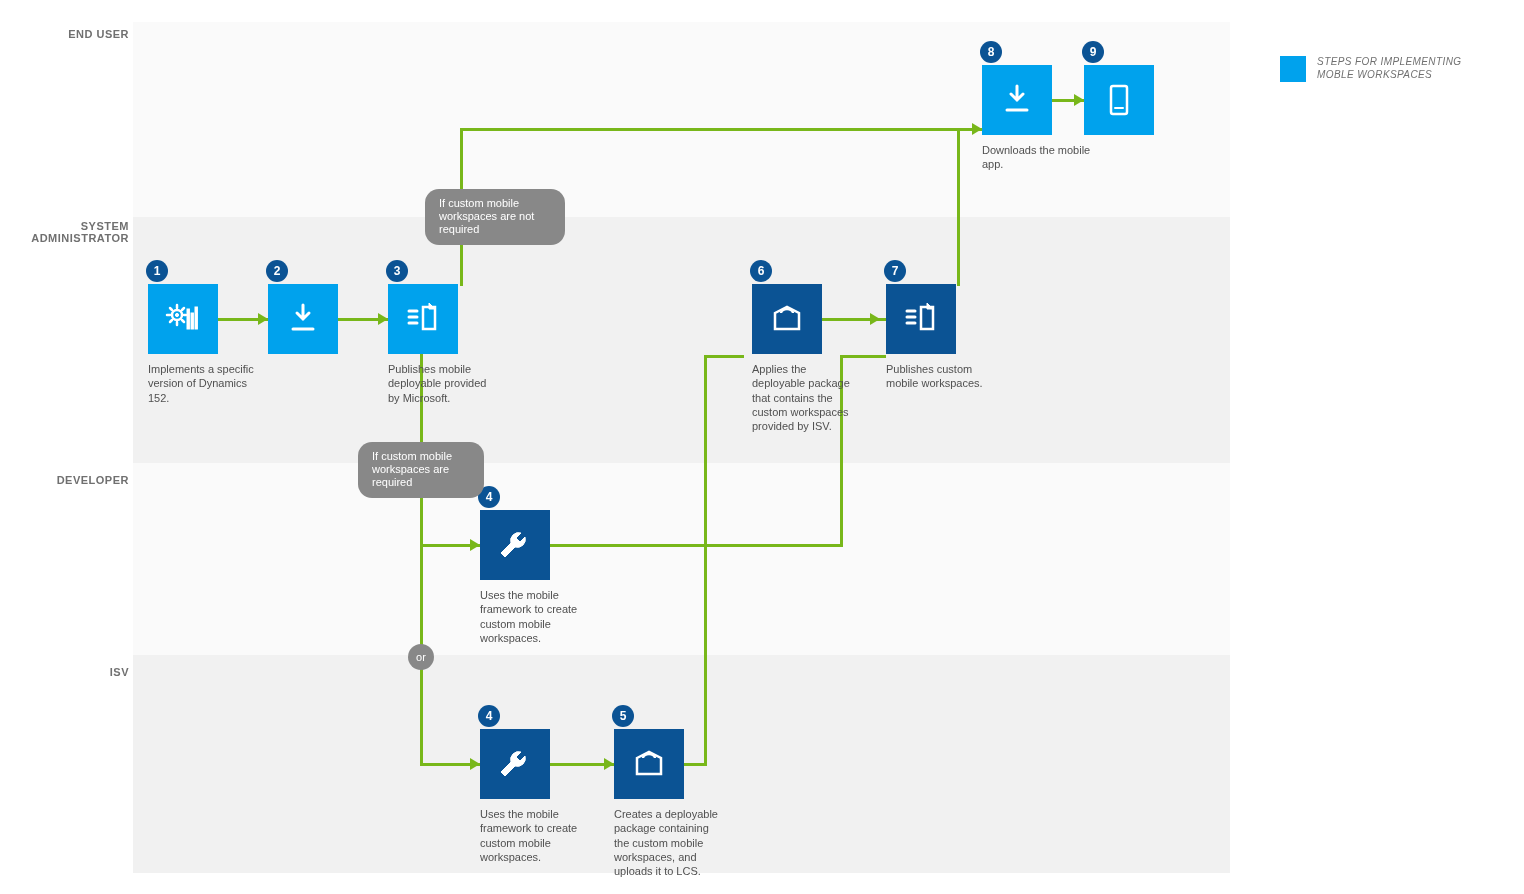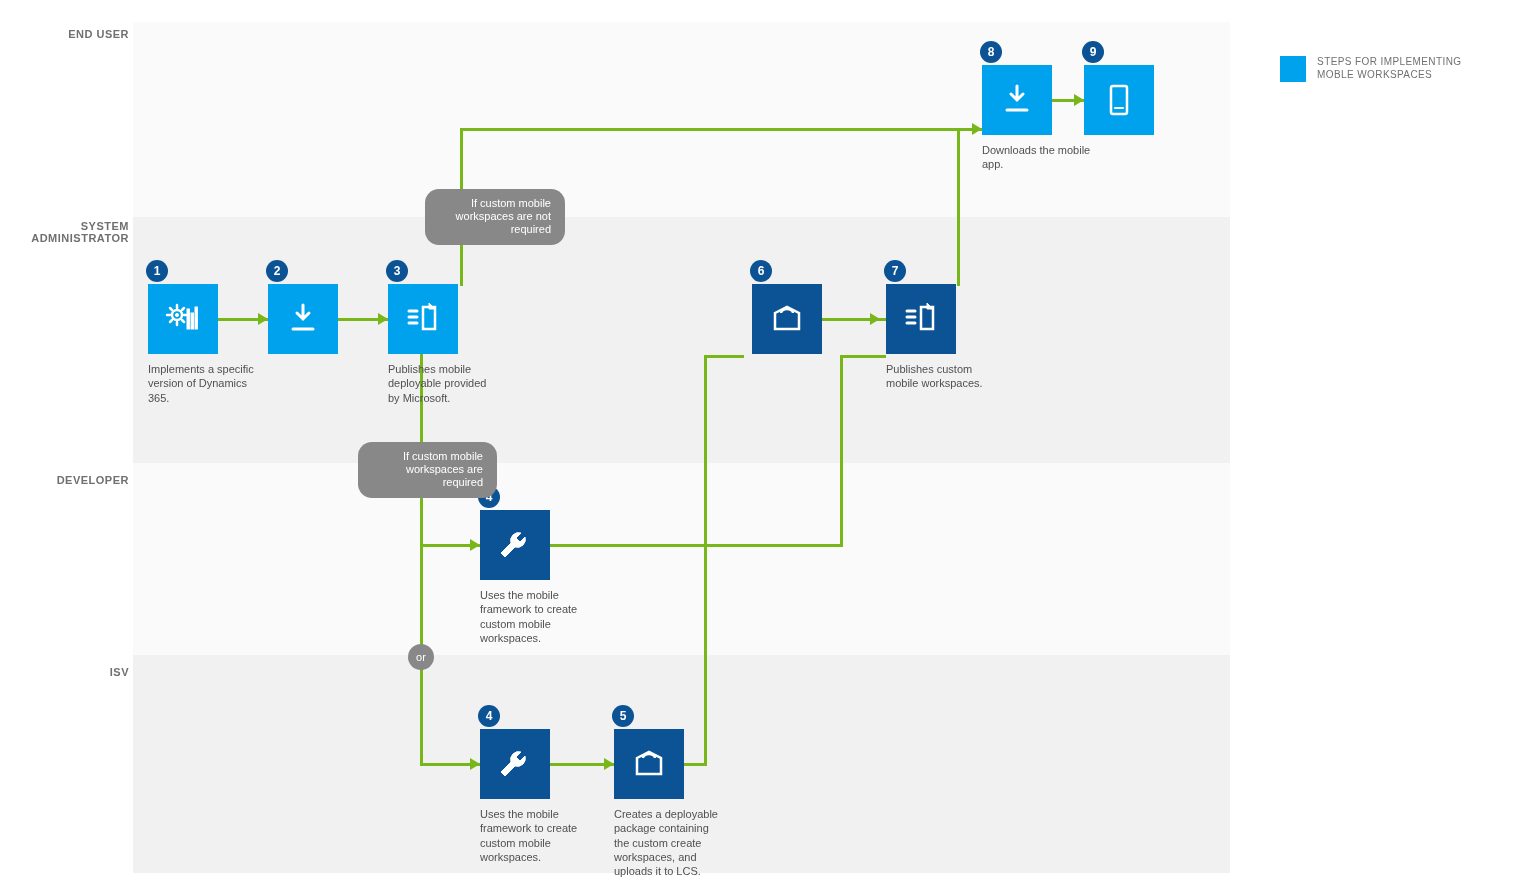--- a/index.html
+++ b/index.html
@@ -87,21 +87,21 @@
   }
 
   
   .pill {
     position: absolute;
     background: #888;
     color: #fff;
     border-radius: 14px;
     padding: 8px 14px;
     font-size: 11px;
-    text-align: right;
+    text-align: left;
     line-height: 1.2;
     z-index: 4;
   }
   
   .or {
     position: absolute;
     width: 26px; height: 26px;
     border-radius: 50%;
     background: #888;
     color: #fff;
@@ -125,20 +125,21 @@
   }
   .legend .txt {
     display: inline-block;
     width: 160px;
     vertical-align: top;
     font-size: 10px;
     line-height: 1.25;
     color: #707070;
     letter-spacing: 0.4px;
     text-transform: uppercase;
+    font-style: italic;
   }
 
   
   .tile svg { width: 36px; height: 36px; fill: #fff; stroke: #fff; }
 </style>
 </head>
 <body>
 
 <svg width="0" height="0" style="position:absolute">
   <defs>
@@ -222,31 +223,31 @@
 
   <div class="hline" style="left:822px; top:318px; width:76px"></div>
   <div class="arrow-r" style="left:870px; top:313px"></div>
 
   <div class="vline" style="left:957px; top:128px; height:158px"></div>
 
   <div class="hline" style="left:1052px; top:99px; width:40px"></div>
   <div class="arrow-r" style="left:1074px; top:94px"></div>
 
   <div class="pill" style="left:425px; top:189px; width:140px">If custom mobile workspaces are not required</div>
-  <div class="pill" style="left:358px; top:442px; width:139px">If custom mobile workspaces are required</div>
+  <div class="pill" style="left:358px; top:442px; width:126px">If custom mobile workspaces are required</div>
   <div class="or" style="left:408px; top:644px">or</div>
 
   <div class="step" style="left:148px; top:284px">
     <div class="num">1</div>
     <div class="tile tile-light">
         <svg viewBox="0 0 36 36">
           <use href="#icon-gears"></use>
         </svg>
       </div>
-    <div class="cap">Implements a specific version of Dynamics 365.</div>
+    <div class="cap">Implements a specific version of Dynamics 152.</div>
   </div>
 
   <div class="step" style="left:268px; top:284px">
     <div class="num">2</div>
     <div class="tile tile-light">
         <svg viewBox="0 0 36 36">
           <use href="#icon-download"></use>
         </svg>
       </div>
   </div>
@@ -281,30 +282,31 @@
     <div class="cap">Uses the mobile framework to create custom mobile workspaces.</div>
   </div>
 
   <div class="step" style="left:614px; top:729px">
     <div class="num">5</div>
     <div class="tile tile-dark">
         <svg viewBox="0 0 36 36">
           <use href="#icon-package"></use>
         </svg>
       </div>
-    <div class="cap">Creates a deployable package containing the custom create workspaces, and uploads it to LCS.</div>
+    <div class="cap">Creates a deployable package containing the custom mobile workspaces, and uploads it to LCS.</div>
   </div>
 
   <div class="step" style="left:752px; top:284px">
     <div class="num">6</div>
     <div class="tile tile-dark">
         <svg viewBox="0 0 36 36">
           <use href="#icon-package"></use>
         </svg>
       </div>
+    <div class="cap">Applies the deployable package that contains the custom workspaces provided by ISV.</div>
   </div>
 
   <div class="step" style="left:886px; top:284px">
     <div class="num">7</div>
     <div class="tile tile-dark">
         <svg viewBox="0 0 36 36">
           <use href="#icon-publish"></use>
         </svg>
       </div>
     <div class="cap">Publishes custom mobile workspaces.</div>

